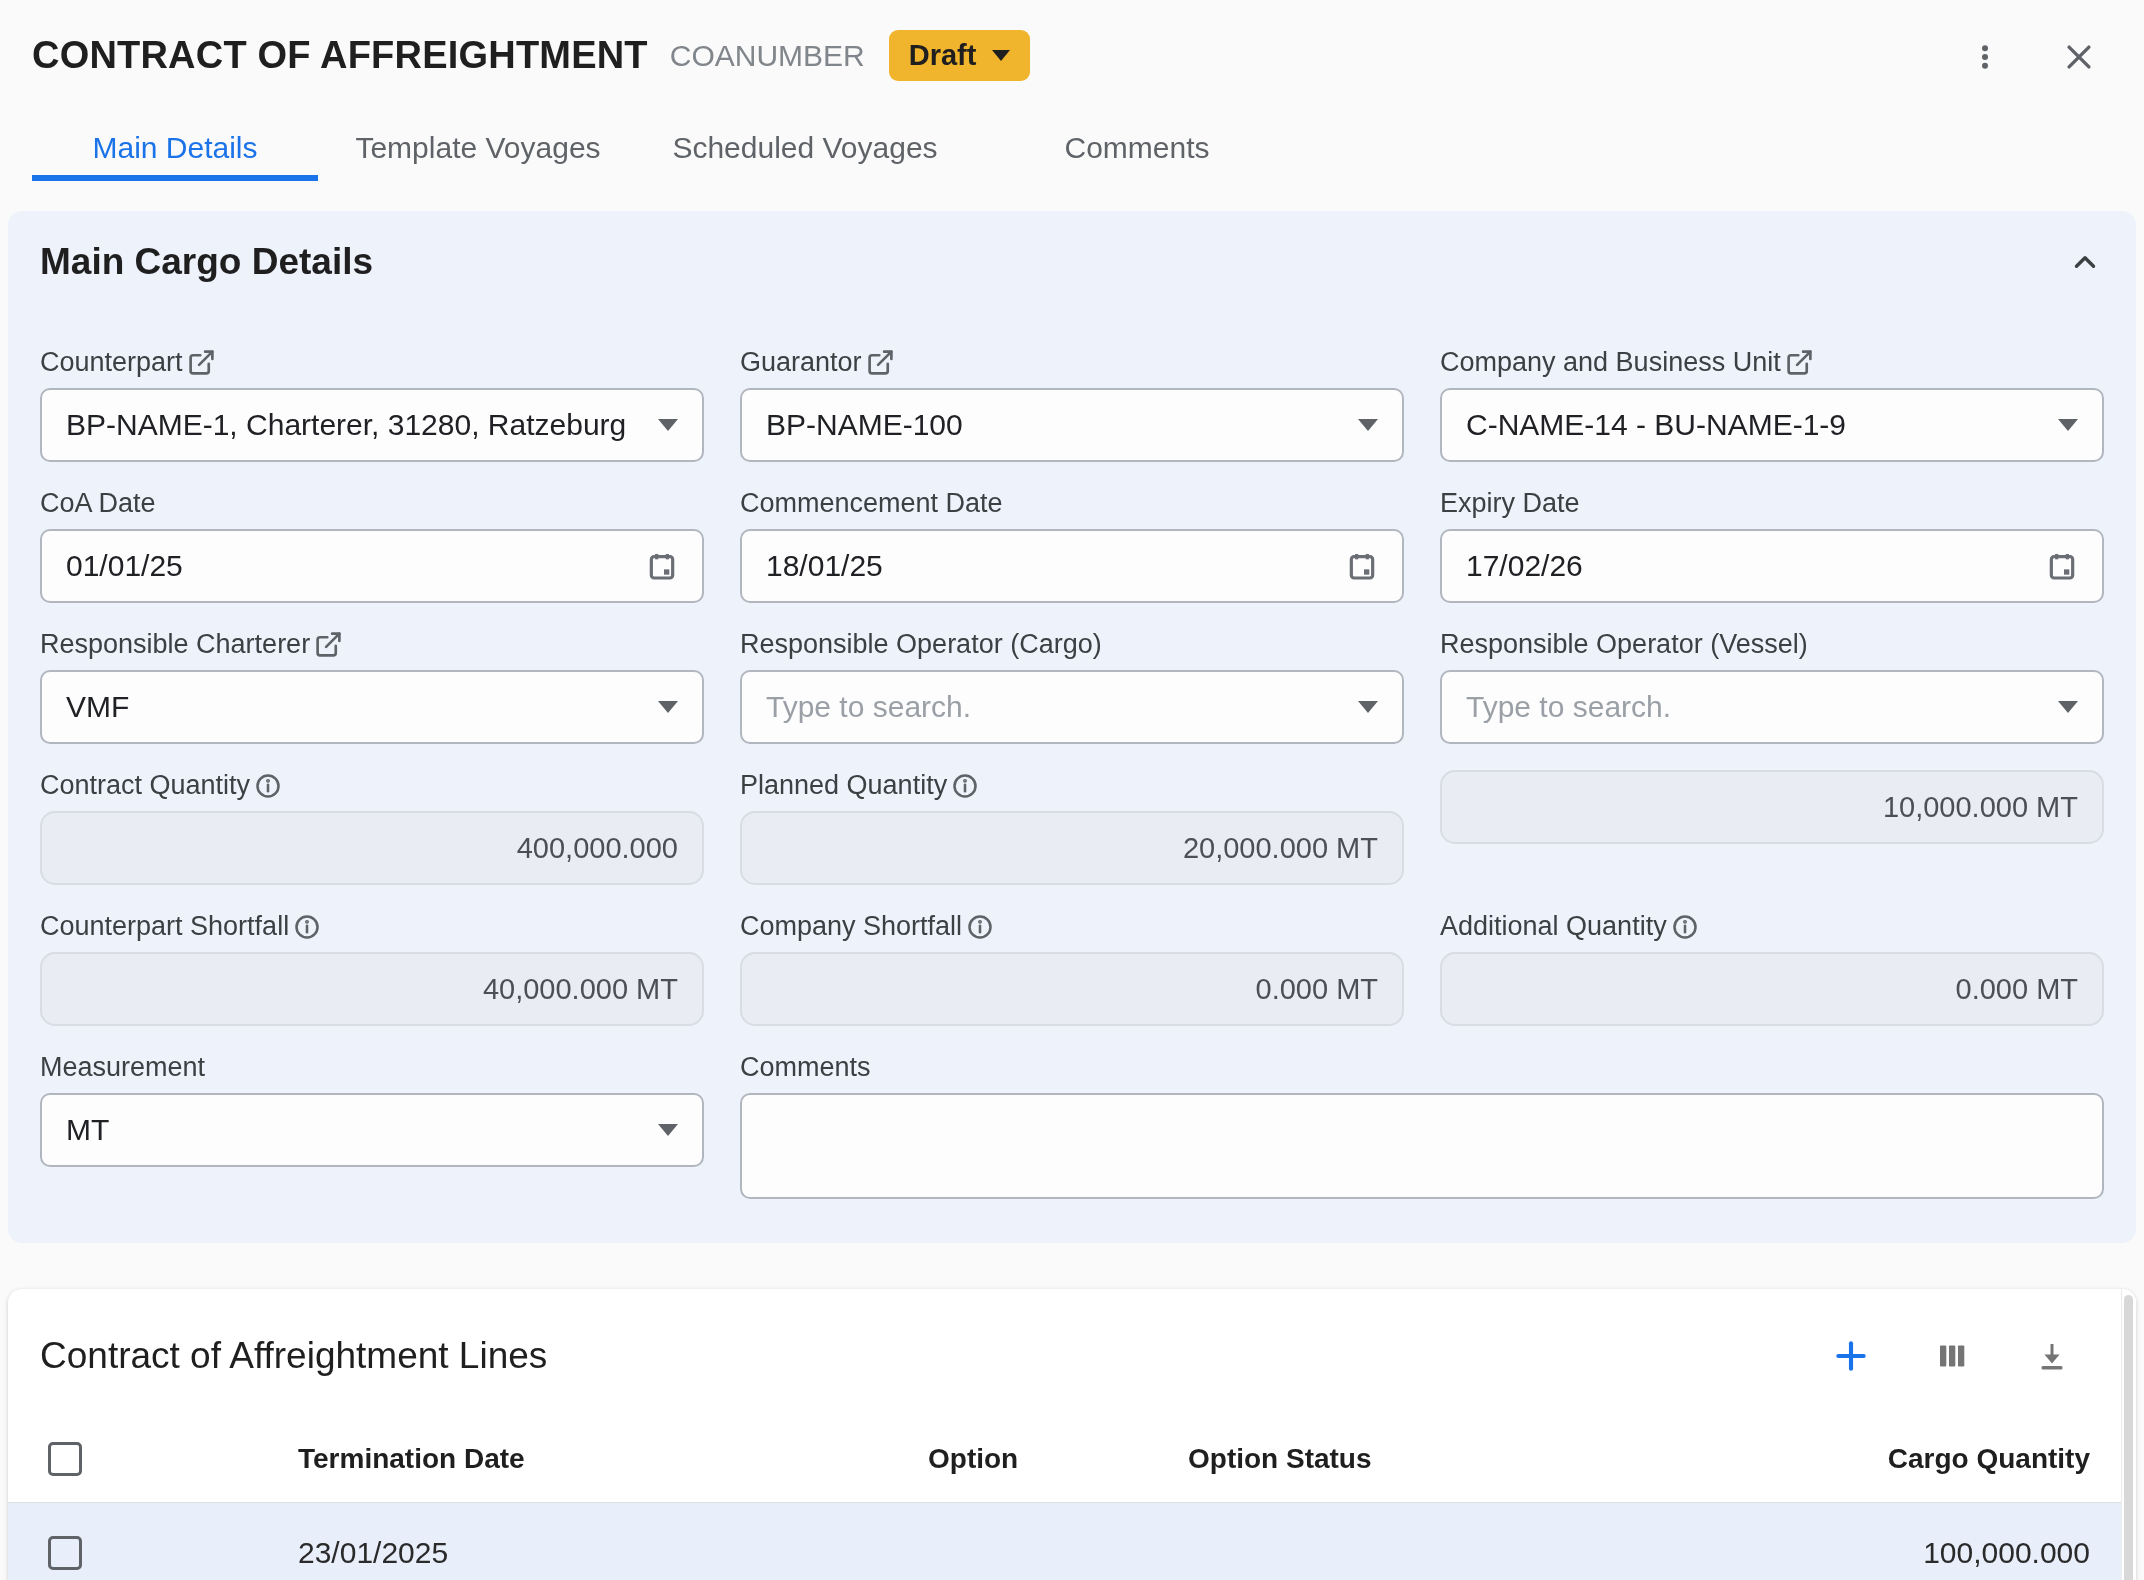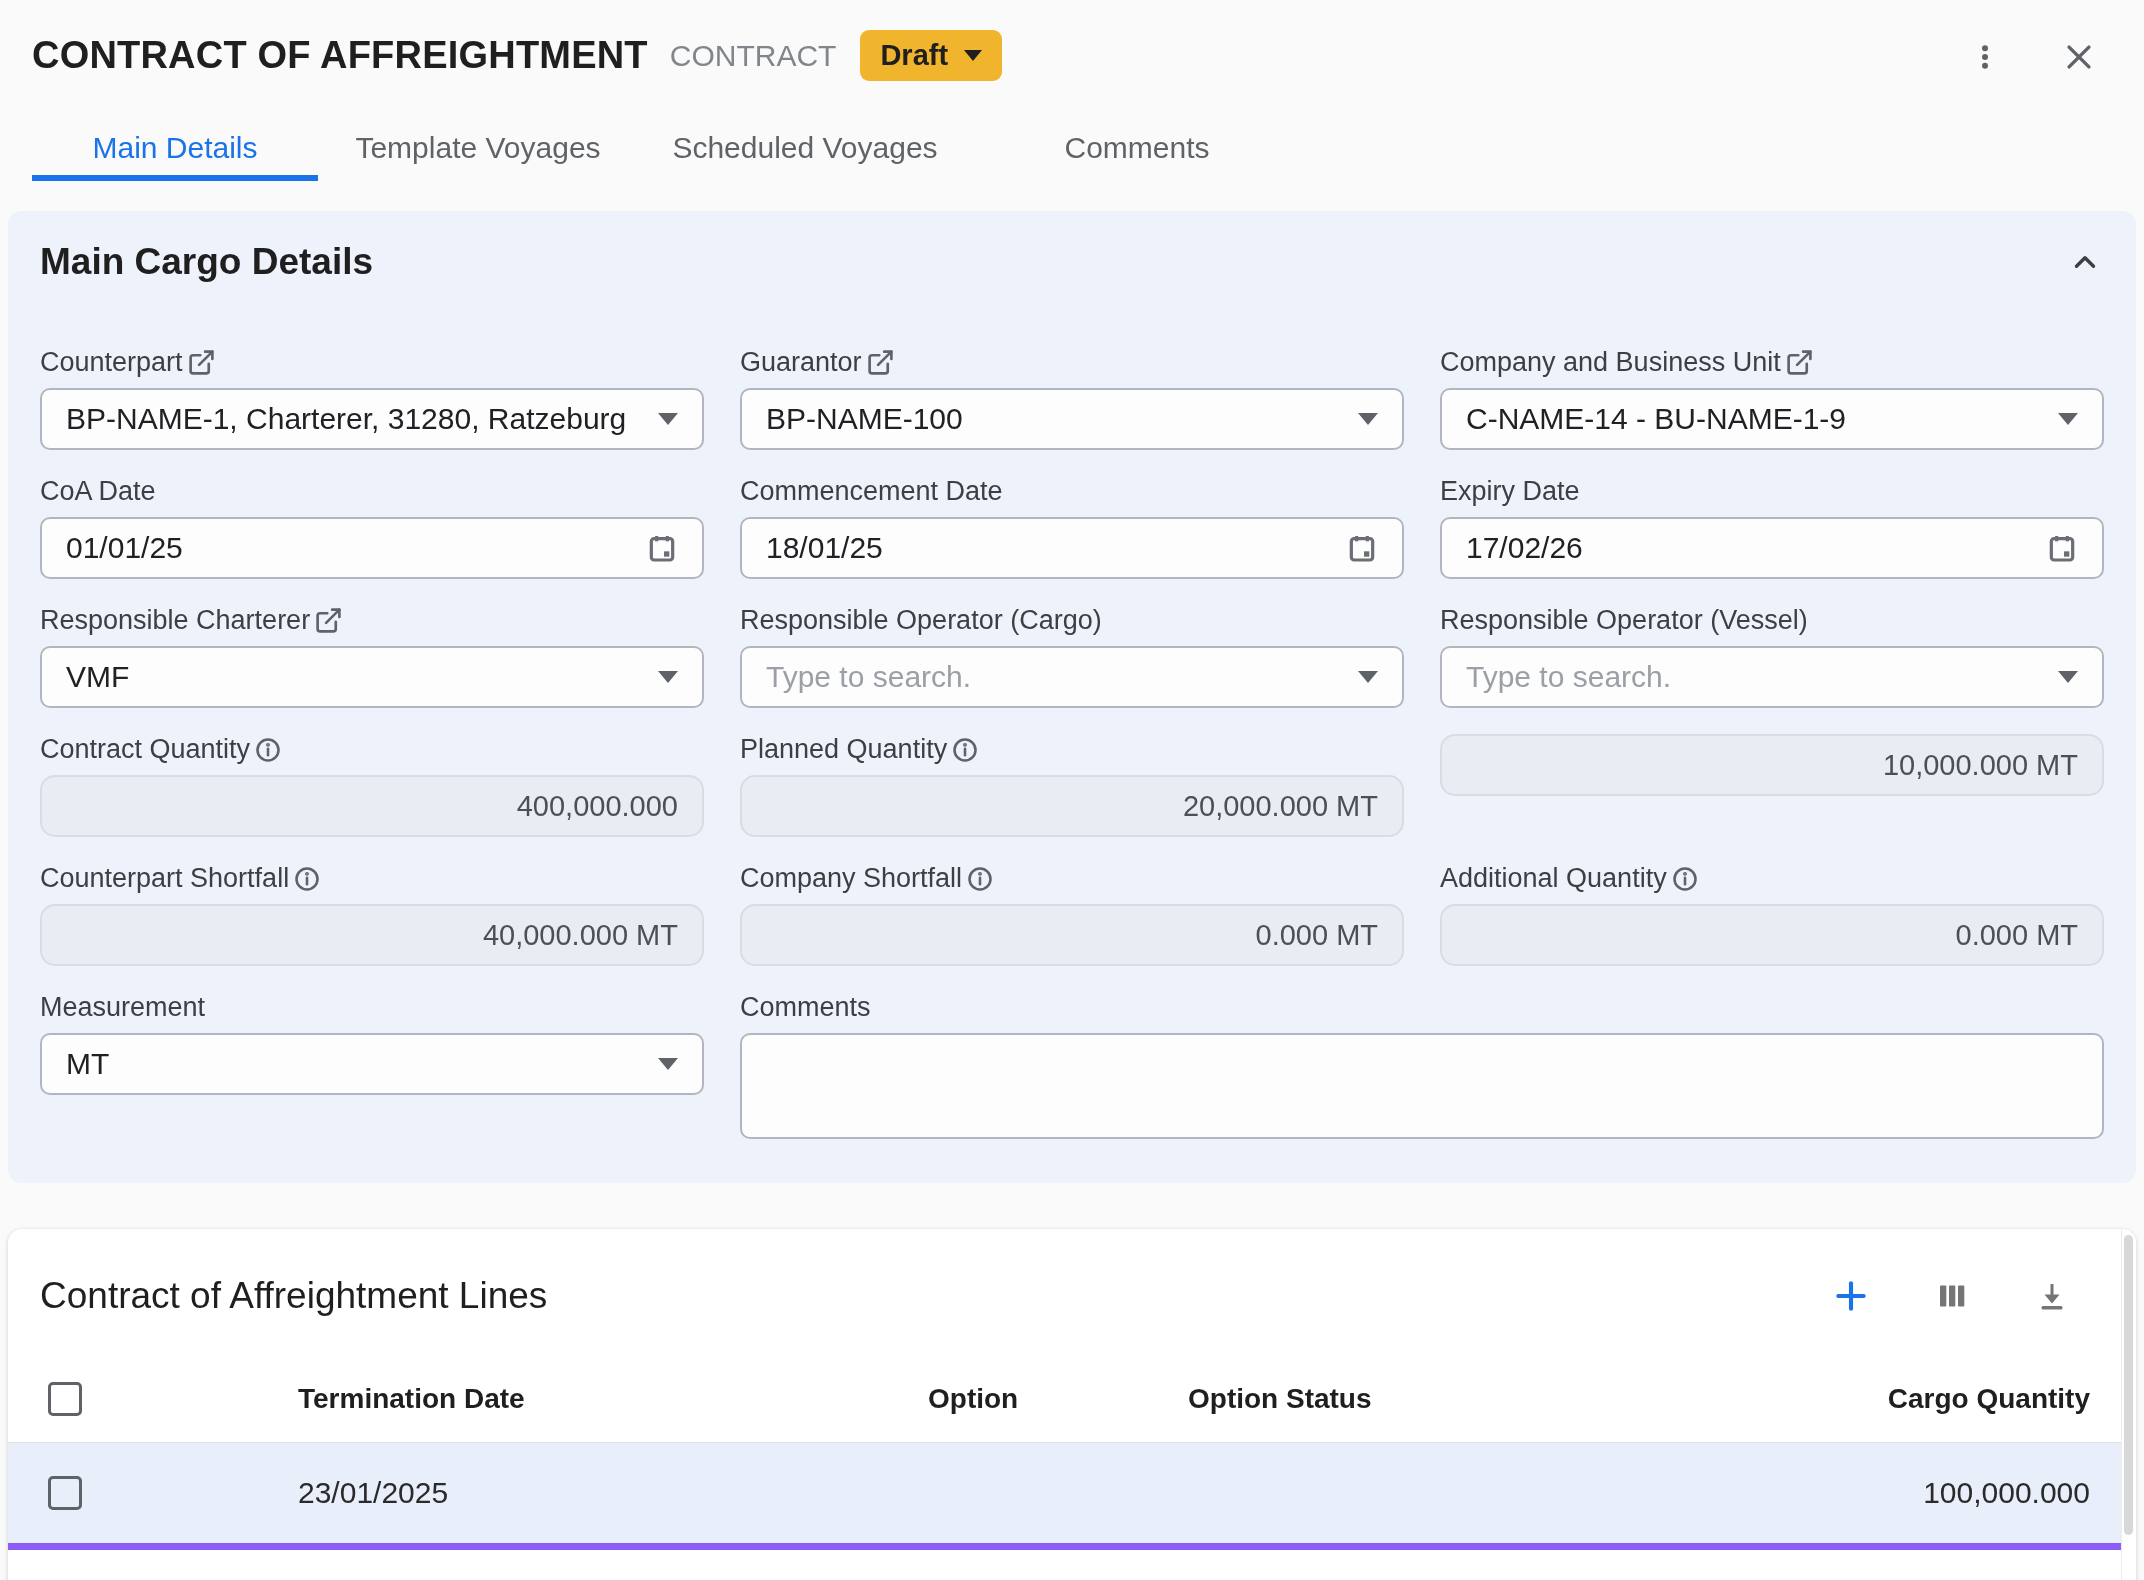--- a/index.html
+++ b/index.html
@@ -37,21 +37,21 @@
   .card-title { font-size:37px; font-weight:700; color:#1f1f1f; padding:0 32px; }
   .collapse-btn { position:absolute; right:34px; top:34px; background:none; border:none; cursor:pointer; }
 
   .form-grid {
     display:grid; grid-template-columns:repeat(3,1fr);
     column-gap:36px; row-gap:26px; padding:0 32px; margin-top:64px;
   }
   .group { display:flex; flex-direction:column; }
   .flabel { display:flex; align-items:center; gap:4px; font-size:27px; color:#3c4043; margin-bottom:10px; }
   .field {
-    height:62px; background:#fdfdfe; border:2px solid #b2b7bf; border-radius:10px;
+    height:74px; background:#fdfdfe; border:2px solid #b2b7bf; border-radius:10px;
     display:flex; align-items:center; padding:0 24px; font-size:30px; color:#202124;
     position:relative; cursor:pointer;
   }
   .field .val { flex:1; white-space:nowrap; overflow:hidden; }
   .field .ph { flex:1; color:#9aa0a6; }
   .field.readonly {
     background:#e9ecf3; border-color:#d9dce3; cursor:default;
     justify-content:flex-end; color:#4c5056; font-size:29px;border-radius:15px;
   }
   .sel-caret { width:0; height:0; border-left:10px solid transparent; border-right:10px solid transparent; border-top:12px solid #5f6368; margin-left:14px; }
@@ -88,21 +88,21 @@
   .scrollbar-thumb { position:absolute; right:3px; top:6px; width:9px; height:300px; background:#d8d8d8; border-radius:5px; }
 
   svg { display:block; }
 </style>
 </head>
 <body>
 
 <div class="app-header">
   <div class="title-row">
     <div class="page-title">CONTRACT OF AFFREIGHTMENT</div>
-    <div class="coa-number">CONTRACT</div>
+    <div class="coa-number">COANUMBER</div>
     <div class="status-badge">
       <span>Draft</span>
       <span class="caret-down"></span>
     </div>
   </div>
   <div class="header-actions">
     <button class="icon-btn">
       <span>
         <svg width="30" height="30" viewBox="0 0 24 24" fill="#5f6368">
           <circle cx="12" cy="5" r="2.4"></circle>

